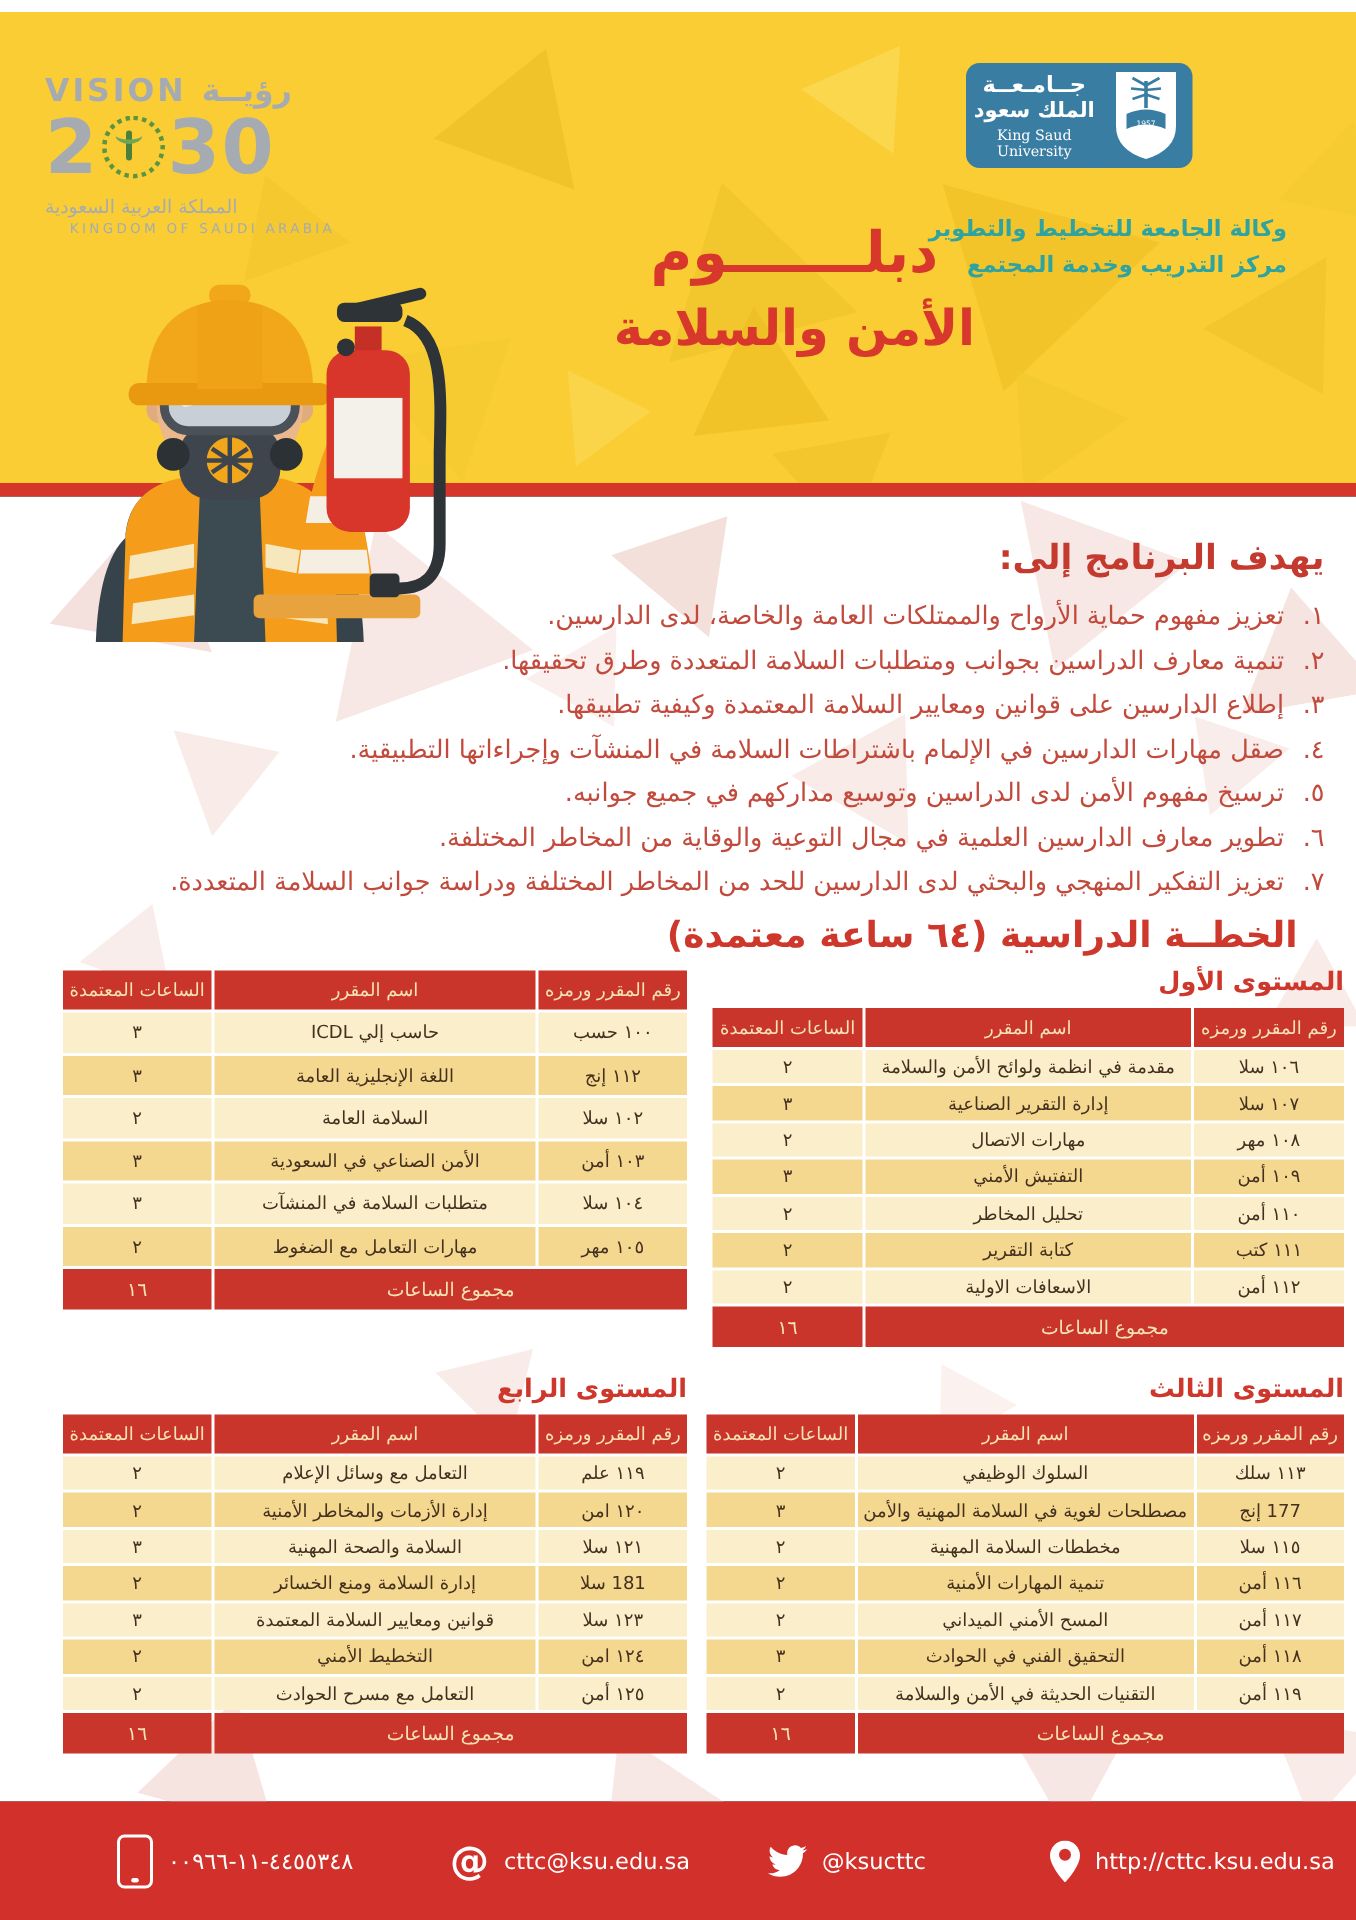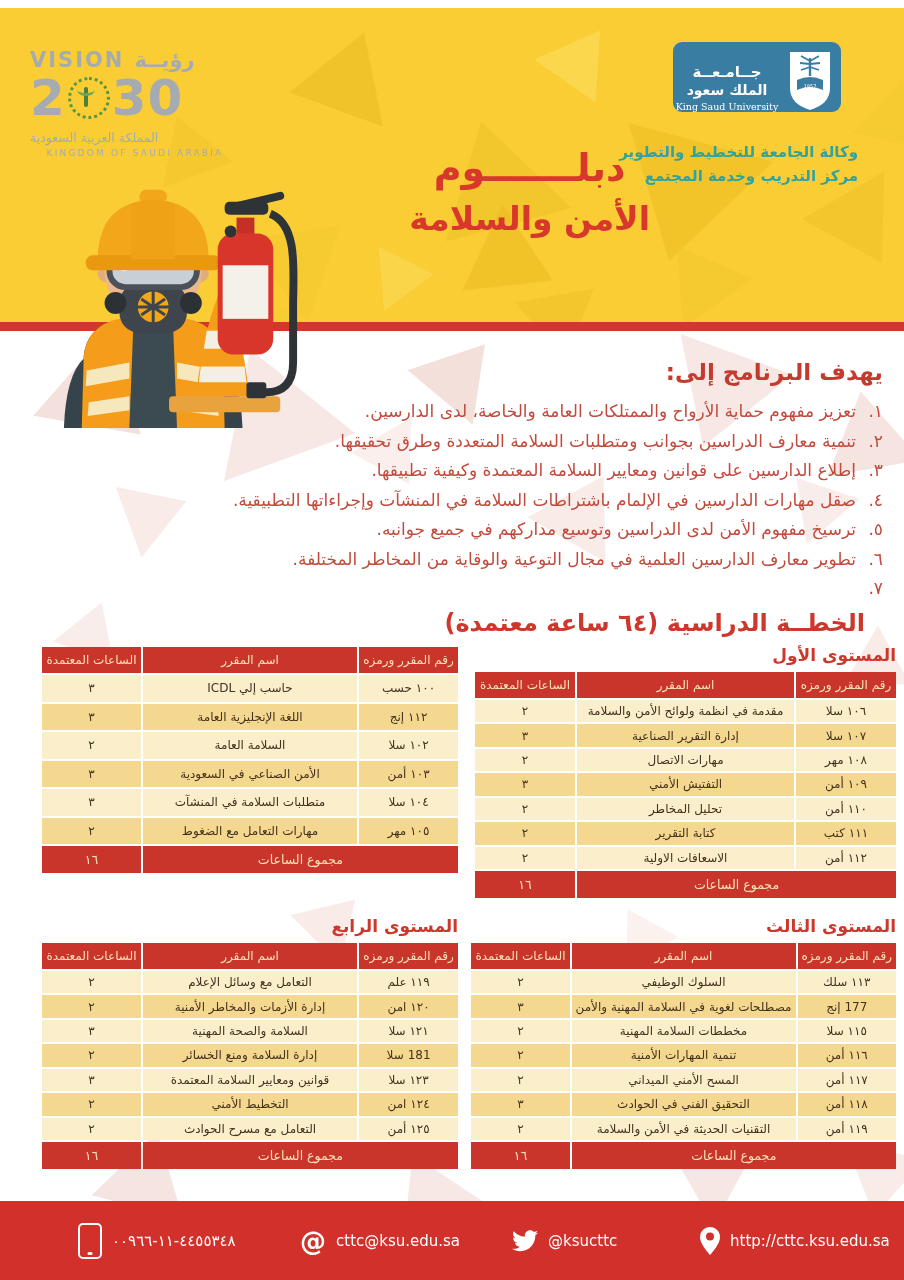--- a/index.html
+++ b/index.html
@@ -15,22 +15,22 @@
   .v-row1{display:flex;align-items:baseline;gap:10px;font-weight:bold;font-size:21px;letter-spacing:2px;}
   .v-row2{display:flex;align-items:center;font-size:50px;font-weight:bold;line-height:52px;letter-spacing:1px;}
   .v-emblem{width:36px;height:36px;margin:0 2px;border:3px dotted #5B9442;border-radius:50%;
             position:relative;display:inline-block;}
   .v-emblem:before{content:"";position:absolute;left:13px;top:7px;width:4px;height:20px;background:#4C7F3B;border-radius:2px;}
   .v-emblem:after{content:"";position:absolute;left:6px;top:4px;width:18px;height:9px;
             border-bottom:3px solid #6FA557;border-radius:50%;}
   .v-ar{font-size:12.5px;letter-spacing:1px;margin-top:6px;}
   .v-en{font-size:9px;letter-spacing:2.2px;margin-top:3px;text-align:center;}
   
-  .ksu-box{position:absolute;left:673px;top:42px;width:168px;height:70px;background:#3A7DA3;
-           border-radius:9px;z-index:3;display:flex;align-items:flex-end;padding:0;}
+  .ksu-box{position:absolute;left:644px;top:42px;width:151px;height:70px;background:#3A7DA3;
+           border-radius:9px;z-index:3;display:flex;align-items:center;padding:0;}
   .ksu-text{flex:1;text-align:center;color:#fff;direction:rtl;padding-right:6px;}
   .ksu-ar1{font-size:15px;font-weight:bold;letter-spacing:1px;}
   .ksu-ar2{font-size:14px;font-weight:bold;margin-top:1px;}
   .ksu-en{font-size:9.5px;margin-top:3px;font-family:"DejaVu Serif",serif;}
   .ksu-shield{width:46px;height:62px;margin-right:8px;flex:0 0 auto;}
   .agency{position:absolute;left:0;top:140px;width:858px;text-align:right;color:#2FA3A0;
           font-size:15px;font-weight:bold;direction:rtl;z-index:3;line-height:24px;}
   
   .title-block{position:absolute;right:254px;top:146px;text-align:center;direction:rtl;
                color:#D8382C;z-index:3;}
@@ -230,20 +230,21 @@
           <li>
             <span class="goal-num">٥.</span>
             <span>ترسيخ مفهوم الأمن لدى الدراسين وتوسيع مداركهم في جميع جوانبه.</span>
           </li>
           <li>
             <span class="goal-num">٦.</span>
             <span>تطوير معارف الدارسين العلمية في مجال التوعية والوقاية من المخاطر المختلفة.</span>
           </li>
           <li>
             <span class="goal-num">٧.</span>
+            <span>تعزيز التفكير المنهجي والبحثي لدى الدارسين للحد من المخاطر المختلفة ودراسة جوانب السلامة المتعددة.</span>
           </li>
         </ol>
     </div>
 
     <div class="plan-heading">الخطــة الدراسية (٦٤ ساعة معتمدة)</div>
 
     <div class="tables">
       <div>
         <div class="lvl-title">المستوى الأول</div>
         <table class="course">

